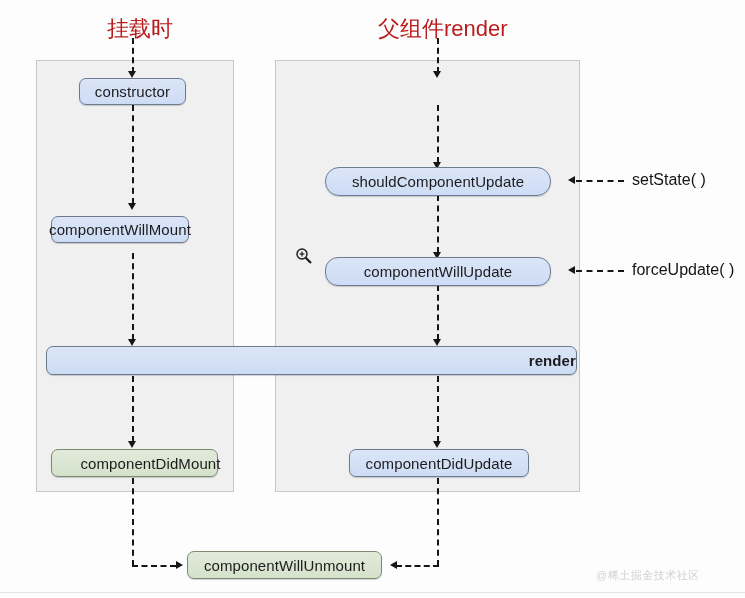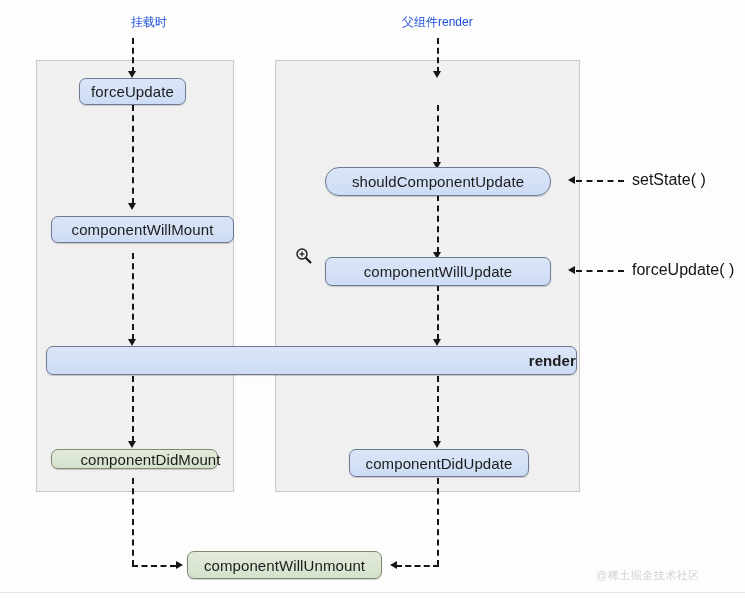--- a/index.html
+++ b/index.html
@@ -84,24 +84,23 @@
     position: absolute;
     width: 0; height: 0;
     border-top: 4.5px solid transparent;
     border-bottom: 4.5px solid transparent;
     border-left: 7px solid #151515;
   }
 
   
   .caption {
     position: absolute;
-    font-size: 12px;
-    color: #1d4ed8;
-    white-space: nowrap;
-    margin-left: 24px;
+    font-size: 22px;
+    color: #b91c1c;
+    white-space: nowrap;
   }
   .side-label {
     position: absolute;
     font-size: 16px;
     color: #141414;
     white-space: nowrap;
   }
 
   
   .watermark {
@@ -176,37 +175,37 @@
 
   <div class="hline" style="left:576px; top:180px; width:48px;"></div>
   <div class="arrow-left" style="left:568px; top:176px;"></div>
   <div class="side-label" style="left:632px; top:171px;">setState( )</div>
 
   <div class="hline" style="left:576px; top:270px; width:48px;"></div>
   <div class="arrow-left" style="left:568px; top:266px;"></div>
   <div class="side-label" style="left:632px; top:261px;">forceUpdate( )</div>
 
   <div class="node blue" style="left:79px; top:78px; width:107px; height:27px;">
-    <span>forceUpdate</span>
-  </div>
-
-  <div class="node blue" style="left:51px; top:216px; width:183px; height:27px;">
+    <span>constructor</span>
+  </div>
+
+  <div class="node blue" style="left:51px; top:216px; width:138px; height:27px;">
     <span>componentWillMount</span>
   </div>
 
-  <div class="node green" style="left:51px; top:449px; width:167px; height:20px;padding-left:32px;">
+  <div class="node green" style="left:51px; top:449px; width:167px; height:28px;padding-left:32px;">
     <span>componentDidMount</span>
   </div>
 
 
   <div class="node blue" style="left:325px; top:167px; width:226px; height:29px;border-radius:14px;">
     <span>shouldComponentUpdate</span>
   </div>
 
-  <div class="node blue" style="left:325px; top:257px; width:226px; height:29px;">
+  <div class="node blue" style="left:325px; top:257px; width:226px; height:29px;border-radius:13px;">
     <span>componentWillUpdate</span>
   </div>
 
   <div class="node blue" style="left:349px; top:449px; width:180px; height:28px;">
     <span>componentDidUpdate</span>
   </div>
 
   <div class="node blue render-bar" style="left:46px; top:346px; width:531px; height:29px;">
     <span>render</span>
   </div>

